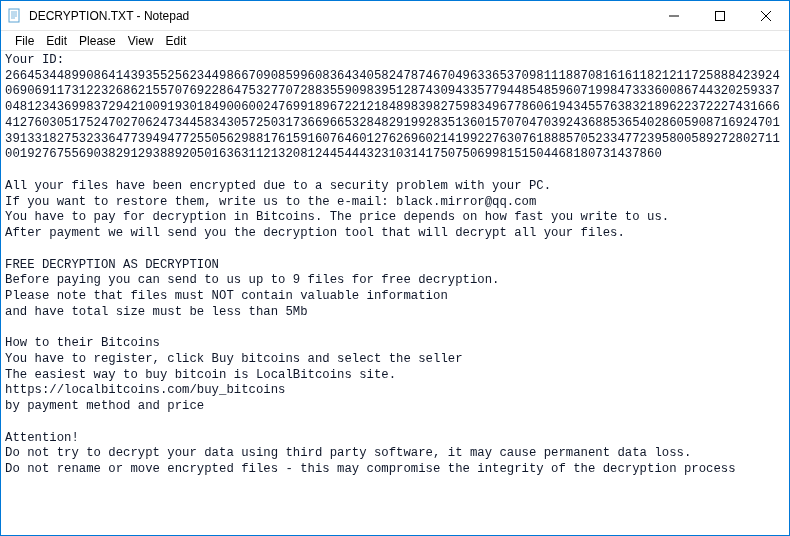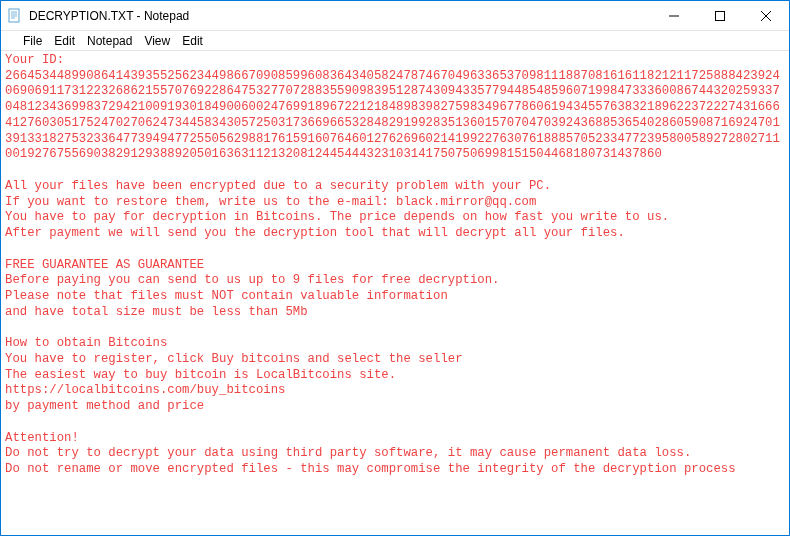--- a/index.html
+++ b/index.html
@@ -52,35 +52,35 @@
       justify-content: center;
       font-size: 10px;
       color: #000;
       cursor: default;
     }
     .menubar {
       height: 20px;
       background: #fff;
       display: flex;
       align-items: center;
-      padding-left: 16px;
+      padding-left: 8px;
       font-size: 12px;
       border-bottom: 1px solid #e5e5e5;
     }
     .menu-item {
       padding: 2px 6px;
       cursor: default;
     }
     .content {
       flex: 1;
       padding: 2px 4px;
       font-family: Consolas, "Courier New", monospace;
       font-size: 12.3px;
       line-height: 1.28;
-      color: #ef4444;
+      color: #0f172a;
       white-space: pre-wrap;
       word-break: break-all;
       overflow: hidden;
       position: relative;
     }
     .block { display: block; }
   </style>
 </head>
 <body>
 
@@ -112,23 +112,23 @@
             <line x1="0" y1="0" x2="10" y2="10" stroke="#000" stroke-width="1"></line>
             <line x1="10" y1="0" x2="0" y2="10" stroke="#000" stroke-width="1"></line>
           </svg>
       </div>
     </div>
   </div>
 
   <div class="menubar">
     <div class="menu-item">File</div>
     <div class="menu-item">Edit</div>
-    <div class="menu-item">Notepad</div>
+    <div class="menu-item">Please</div>
     <div class="menu-item">View</div>
     <div class="menu-item">Edit</div>
   </div>
 
   <div class="content"><span class="block">Your ID:</span><span class="block">26645344899086414393552562344986670908599608364340582478746704963365370981118870816161182121172588842392406906911731223268621557076922864753277072883559098395128743094335779448548596071998473336008674432025933704812343699837294210091930184900600247699189672212184898398275983496778606194345576383218962237222743166641276030517524702706247344583430572503173669665328482919928351360157070470392436885365402860590871692470139133182753233647739494772550562988176159160764601276269602141992276307618885705233477239580058927280271100192767556903829129388920501636311213208124454443231031417507506998151504468180731437860</span>
 <span class="block">All your files have been encrypted due to a security problem with your PC.</span><span class="block">If you want to restore them, write us to the e-mail: black.mirror@qq.com</span><span class="block">You have to pay for decryption in Bitcoins. The price depends on how fast you write to us.</span><span class="block">After payment we will send you the decryption tool that will decrypt all your files.</span>
-<span class="block">FREE GUARANTEE AS GUARANTEE</span><span class="block">Before paying you can send to us up to 9 files for free decryption.</span><span class="block">Please note that files must NOT contain valuable information</span><span class="block">and have total size must be less than 5Mb</span>
-<span class="block">How to obtain Bitcoins</span><span class="block">You have to register, click Buy bitcoins and select the seller</span><span class="block">The easiest way to buy bitcoin is LocalBitcoins site.</span><span class="block">https://localbitcoins.com/buy_bitcoins</span><span class="block">by payment method and price</span>
+<span class="block">FREE DECRYPTION AS DECRYPTION</span><span class="block">Before paying you can send to us up to 9 files for free decryption.</span><span class="block">Please note that files must NOT contain valuable information</span><span class="block">and have total size must be less than 5Mb</span>
+<span class="block">How to their Bitcoins</span><span class="block">You have to register, click Buy bitcoins and select the seller</span><span class="block">The easiest way to buy bitcoin is LocalBitcoins site.</span><span class="block">https://localbitcoins.com/buy_bitcoins</span><span class="block">by payment method and price</span>
 <span class="block">Attention!</span><span class="block">Do not try to decrypt your data using third party software, it may cause permanent data loss.</span><span class="block">Do not rename or move encrypted files - this may compromise the integrity of the decryption process</span></div>
 </div>
 
 </body></html>

